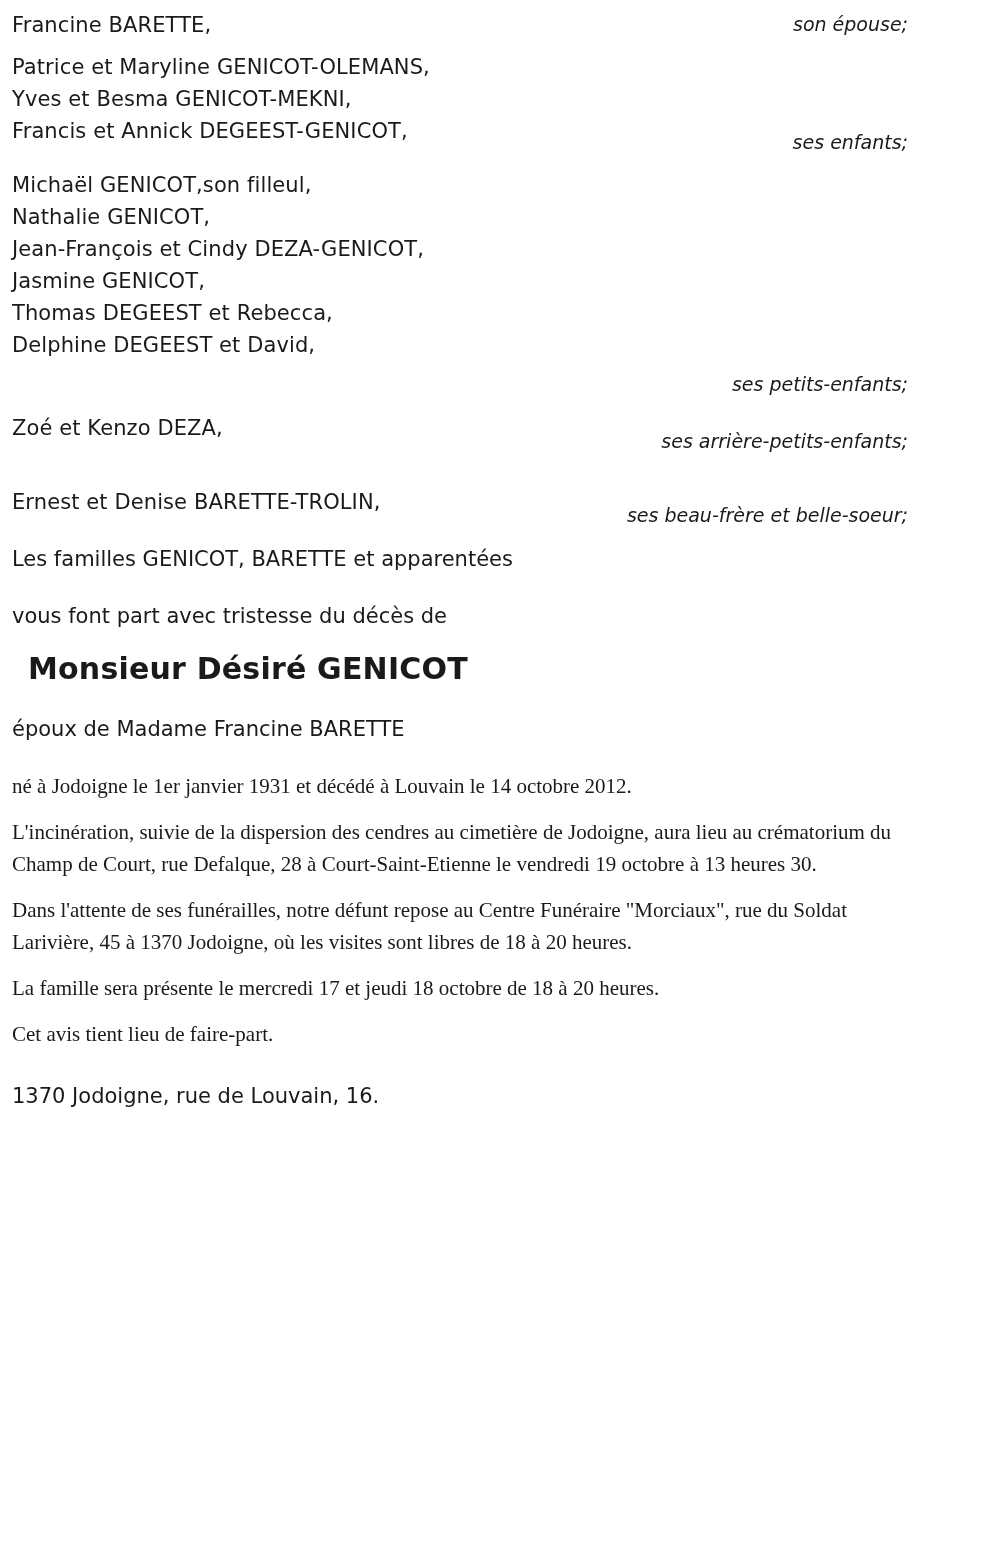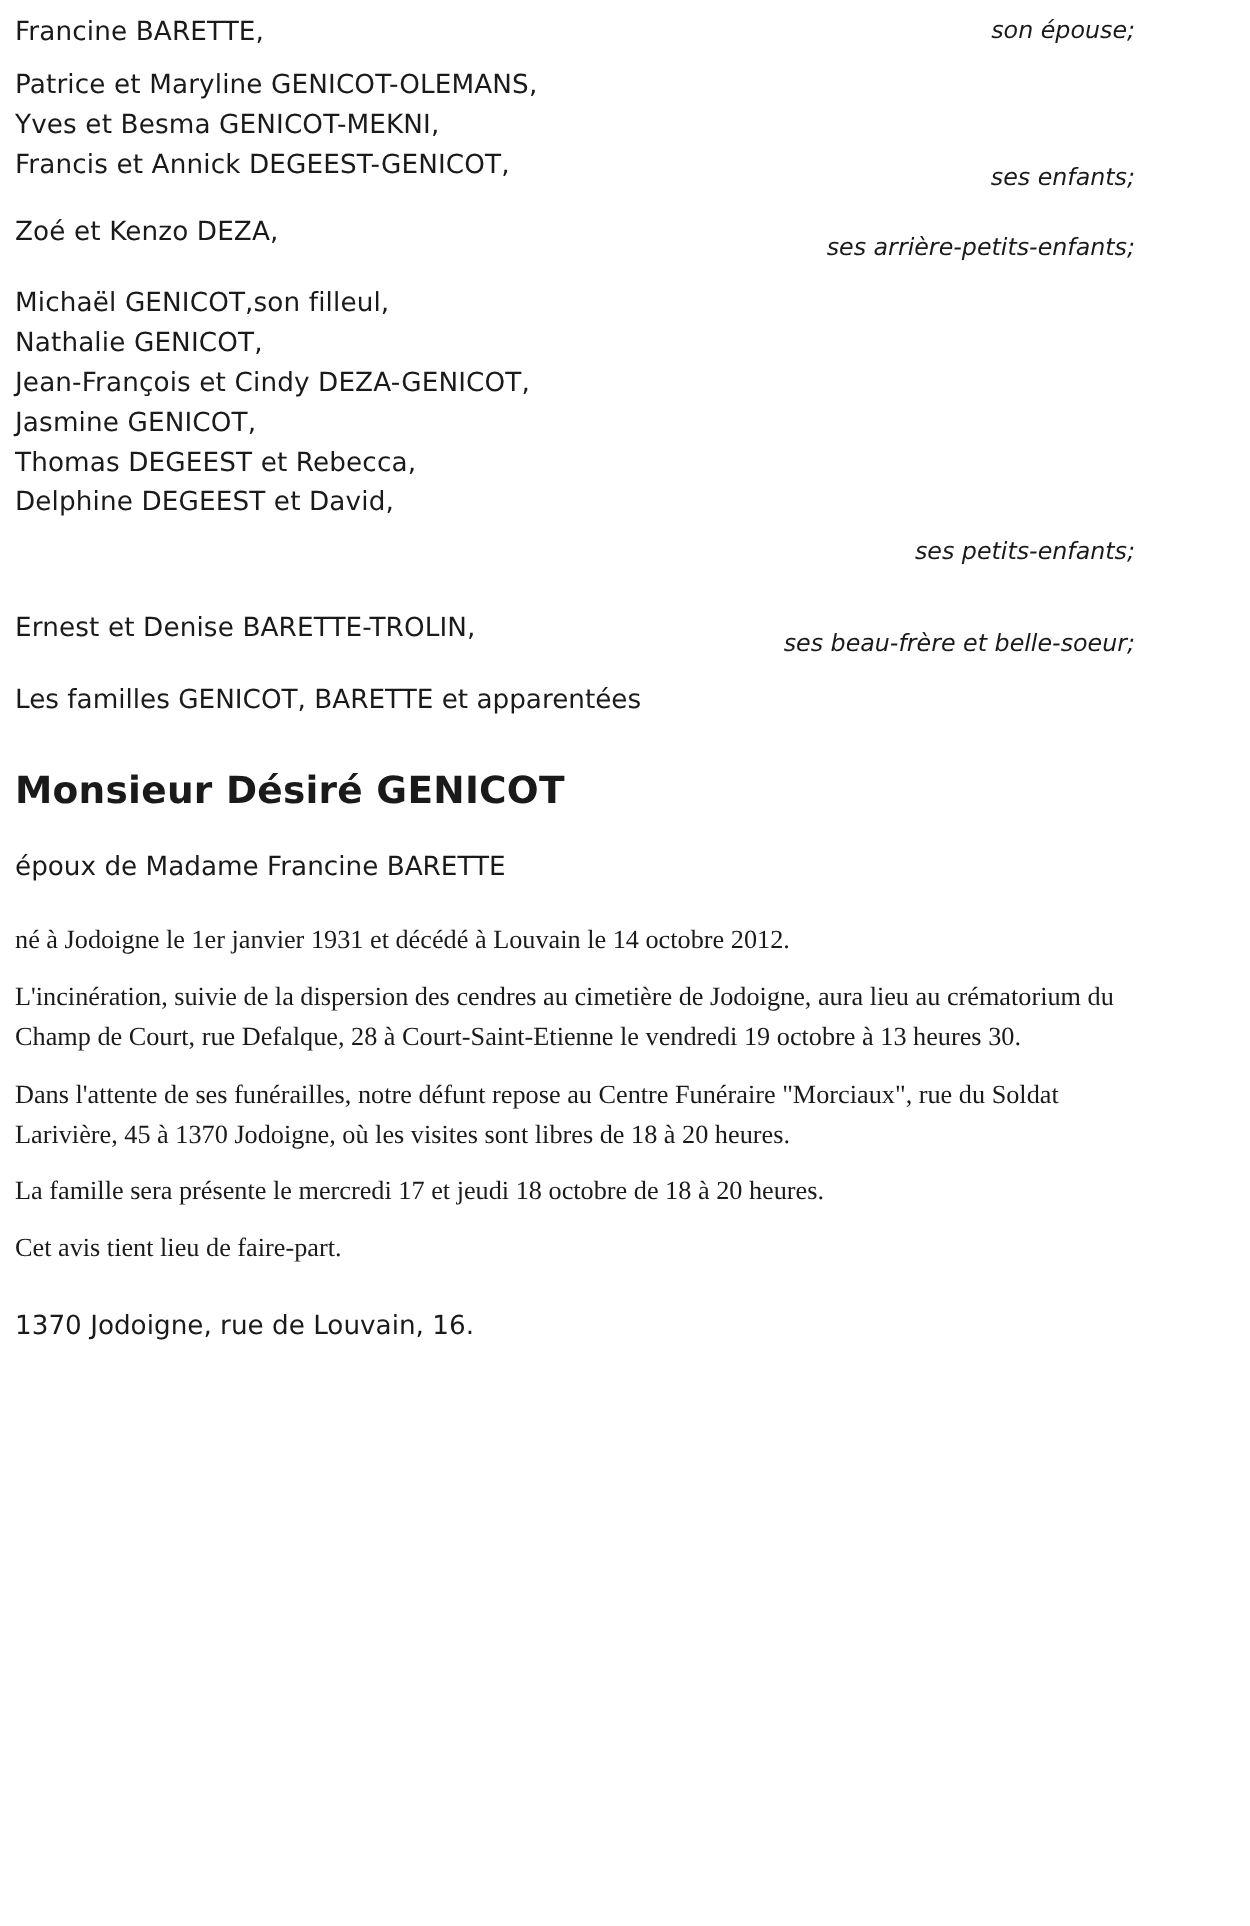--- a/index.html
+++ b/index.html
@@ -57,21 +57,21 @@
     line-height: 1.5;
     margin-bottom: 16px;
   }
   .spacer-md { height: 18px; }
   .spacer-sm { height: 10px; }
   .deceased-name {
     font-size: 30px;
     font-weight: bold;
     line-height: 1.3;
     letter-spacing: 0.2px;
-    margin: 12px 0 26px 0;
+    margin: 12px 0 26px 16px;
   }
   .para {
     font-size: 21px;
     line-height: 1.52;
     margin-bottom: 14px;
     font-family: Liberation Serif, serif;
   }
   .address {
     font-size: 21px;
     line-height: 1.5;
@@ -89,45 +89,46 @@
   </div>
 
   <div class="line-row block">
     <div class="names">Patrice et Maryline GENICOT-OLEMANS,
 Yves et Besma GENICOT-MEKNI,
 Francis et Annick DEGEEST-GENICOT,</div>
     <div class="relation rel-pad-2">ses enfants;</div>
   </div>
 
   <div class="line-row block">
-    <div class="names">Zoé et Kenzo DEZA,</div>
-    <div class="relation rel-pad-5">ses arrière-petits-enfants;</div>
-  </div>
-
-  <div class="line-row block">
     <div class="names">Michaël GENICOT,son filleul,
 Nathalie GENICOT,
 Jean-François et Cindy DEZA-GENICOT,
 Jasmine GENICOT,
 Thomas DEGEEST et Rebecca,
 Delphine DEGEEST et David,</div>
     <div class="relation rel-pad-3">ses petits-enfants;</div>
+  </div>
+
+  <div class="line-row block">
+    <div class="names">Zoé et Kenzo DEZA,</div>
+    <div class="relation rel-pad-5">ses arrière-petits-enfants;</div>
   </div>
 
   <div class="spacer-md"></div>
 
   <div class="line-row block">
     <div class="names">Ernest et Denise BARETTE-TROLIN,</div>
     <div class="relation rel-pad-5">ses beau-frère et belle-soeur;</div>
   </div>
 
   <div class="plain">Les familles GENICOT, BARETTE et apparentées</div>
 
   <div class="spacer-sm"></div>
 
+  <div class="plain">vous font part avec tristesse du décès de</div>
 
   <div class="deceased-name">Monsieur Désiré GENICOT</div>
 
   <div class="plain">époux de Madame Francine BARETTE</div>
 
   <div class="spacer-sm"></div>
 
   <div class="para">né à Jodoigne le 1er janvier 1931 et décédé à Louvain le 14 octobre 2012.</div>
 
   <div class="para">L'incinération, suivie de la dispersion des cendres au cimetière de Jodoigne, aura lieu au crématorium du Champ de Court, rue Defalque, 28 à Court-Saint-Etienne le vendredi 19 octobre à 13 heures 30.</div>

